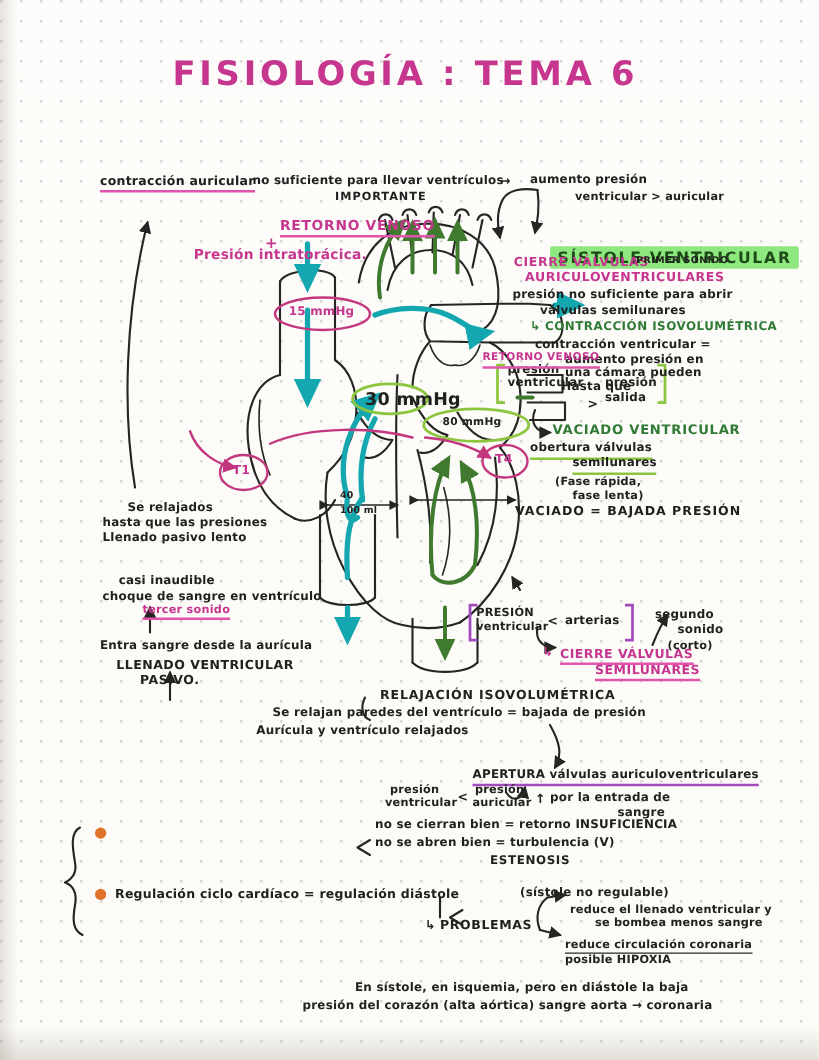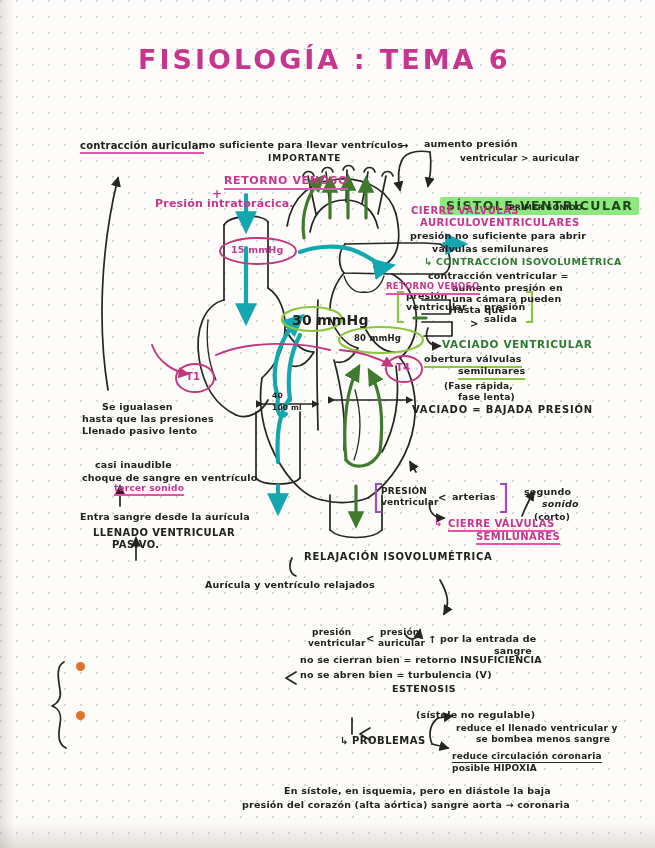--- a/index.html
+++ b/index.html
@@ -270,64 +270,67 @@
   <div class="ink hand blk" style="left:412px;top:404px;font-size:10px;letter-spacing:.8px;">VACIADO = BAJADA PRESIÓN</div>
 
   <div class="ink hand pink" style="left:231px;top:245px;font-size:9.5px;">15 mmHg</div>
   <div class="ink hand blk" style="left:292px;top:313px;font-size:14px;">30 mmHg</div>
   <div class="ink hand blk" style="left:354px;top:334px;font-size:8.5px;">80 mmHg</div>
   <div class="ink hand pink" style="left:186px;top:371px;font-size:10px;">T1</div>
   <div class="ink hand pink" style="left:396px;top:362px;font-size:10px;">T4</div>
   <div class="ink hand blk" style="left:272px;top:392px;font-size:7.5px;">40</div>
   <div class="ink hand blk" style="left:272px;top:404px;font-size:7.5px;">100 ml</div>
 
-  <div class="ink hand blk" style="left:102px;top:402px;font-size:9.5px;">Se igualasen</div>
+  <div class="ink hand blk" style="left:102px;top:402px;font-size:9.5px;">Se relajados</div>
   <div class="ink hand blk" style="left:82px;top:414px;font-size:9.5px;">hasta que las presiones</div>
   <div class="ink hand blk" style="left:82px;top:426px;font-size:9.5px;">Llenado pasivo lento</div>
 
   <div class="ink hand blk" style="left:95px;top:460px;font-size:9.5px;">casi inaudible</div>
   <div class="ink hand blk" style="left:82px;top:473px;font-size:9.5px;">choque de sangre en ventrículo</div>
   <div class="ink hand pink u-pink" style="left:114px;top:483px;font-size:9px;">tercer sonido</div>
 
   <div class="ink hand blk" style="left:80px;top:512px;font-size:9.5px;">Entra sangre desde la aurícula</div>
   <div class="ink hand blk" style="left:93px;top:527px;font-size:10px;letter-spacing:.4px;">LLENADO VENTRICULAR</div>
   <div class="ink hand blk" style="left:112px;top:539px;font-size:10px;letter-spacing:.4px;">PASIVO.</div>
 
   <div class="ink hand blk" style="left:381px;top:486px;font-size:9px;">PRESIÓN</div>
   <div class="ink hand blk" style="left:381px;top:497px;font-size:9px;">ventricular</div>
   <div class="ink hand blk" style="left:438px;top:492px;font-size:10px;">&lt;</div>
   <div class="ink hand blk" style="left:452px;top:492px;font-size:9.5px;">arterias</div>
 
   <div class="ink hand blk" style="left:524px;top:487px;font-size:9.5px;">segundo</div>
-  <div class="ink hand blk" style="left:542px;top:499px;font-size:9.5px;font-style:italic;">sonido</div>
+  <div class="ink hand blk" style="left:542px;top:499px;font-size:9.5px;">sonido</div>
   <div class="ink hand blk" style="left:534px;top:512px;font-size:9px;">(corto)</div>
 
   <div class="ink hand pink" style="left:434px;top:517px;font-size:10px;">↳</div>
   <div class="ink hand pink u-pink" style="left:448px;top:518px;font-size:10px;letter-spacing:.4px;">CIERRE VÁLVULAS</div>
   <div class="ink hand pink u-pink" style="left:476px;top:531px;font-size:10px;letter-spacing:.4px;">SEMILUNARES</div>
 
   <div class="ink hand blk" style="left:304px;top:551px;font-size:10px;letter-spacing:.7px;">RELAJACIÓN ISOVOLUMÉTRICA</div>
+  <div class="ink hand blk" style="left:218px;top:566px;font-size:9.5px;">Se relajan paredes del ventrículo = bajada de presión</div>
   <div class="ink hand blk" style="left:205px;top:580px;font-size:9.5px;">Aurícula y ventrículo relajados</div>
 
+  <div class="ink hand blk u-prpl" style="left:378px;top:615px;font-size:9.5px;">APERTURA válvulas auriculoventriculares</div>
 
   <div class="ink hand blk" style="left:312px;top:627px;font-size:9px;">presión</div>
   <div class="ink hand blk" style="left:308px;top:638px;font-size:9px;">ventricular</div>
   <div class="ink hand blk" style="left:366px;top:633px;font-size:10px;">&lt;</div>
   <div class="ink hand blk" style="left:380px;top:627px;font-size:9px;">presión</div>
   <div class="ink hand blk" style="left:378px;top:638px;font-size:9px;">auricular</div>
   <div class="ink hand blk" style="left:428px;top:634px;font-size:10px;">↑</div>
   <div class="ink hand blk" style="left:440px;top:634px;font-size:9.5px;">por la entrada de</div>
   <div class="ink hand blk" style="left:494px;top:646px;font-size:9.5px;">sangre</div>
 
   <div style="position:absolute;left:76px;top:662px;width:9px;height:9px;border-radius:50%;background:#e0722a;"></div>
   <div class="ink hand blk" style="left:300px;top:655px;font-size:9.5px;">no se cierran bien = retorno INSUFICIENCIA</div>
   <div class="ink hand blk" style="left:300px;top:670px;font-size:9.5px;">no se abren bien = turbulencia (V)</div>
   <div class="ink hand blk" style="left:392px;top:684px;font-size:9.5px;letter-spacing:.5px;">ESTENOSIS</div>
 
   <div style="position:absolute;left:76px;top:711px;width:9px;height:9px;border-radius:50%;background:#e0722a;"></div>
+  <div class="ink hand blk" style="left:92px;top:710px;font-size:10px;">Regulación ciclo cardíaco = regulación diástole</div>
   <div class="ink hand blk" style="left:416px;top:710px;font-size:9.5px;">(sístole no regulable)</div>
 
   <div class="ink hand blk" style="left:340px;top:735px;font-size:10px;">↳</div>
   <div class="ink hand blk" style="left:352px;top:735px;font-size:10px;letter-spacing:.5px;">PROBLEMAS</div>
   <div class="ink hand blk" style="left:456px;top:723px;font-size:9px;">reduce el llenado ventricular y</div>
   <div class="ink hand blk" style="left:476px;top:734px;font-size:9px;">se bombea menos sangre</div>
   <div class="ink hand blk u-blk" style="left:452px;top:751px;font-size:9px;">reduce circulación coronaria</div>
   <div class="ink hand blk" style="left:452px;top:763px;font-size:9px;">posible HIPOXIA</div>
 
   <div class="ink hand blk" style="left:242px;top:800px;font-size:9.5px;">presión del corazón (alta aórtica) sangre aorta → coronaria</div>

